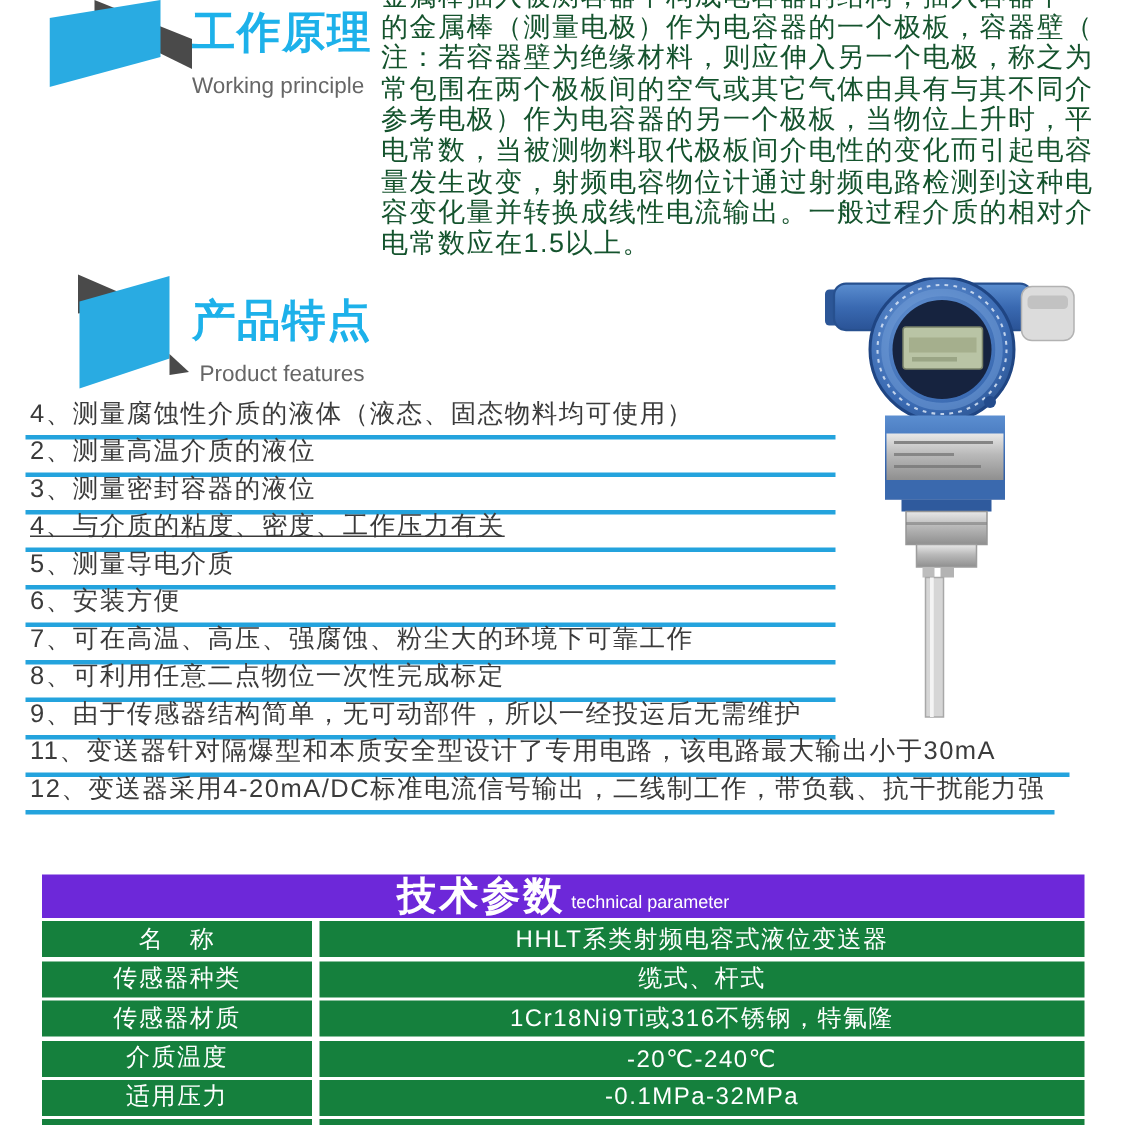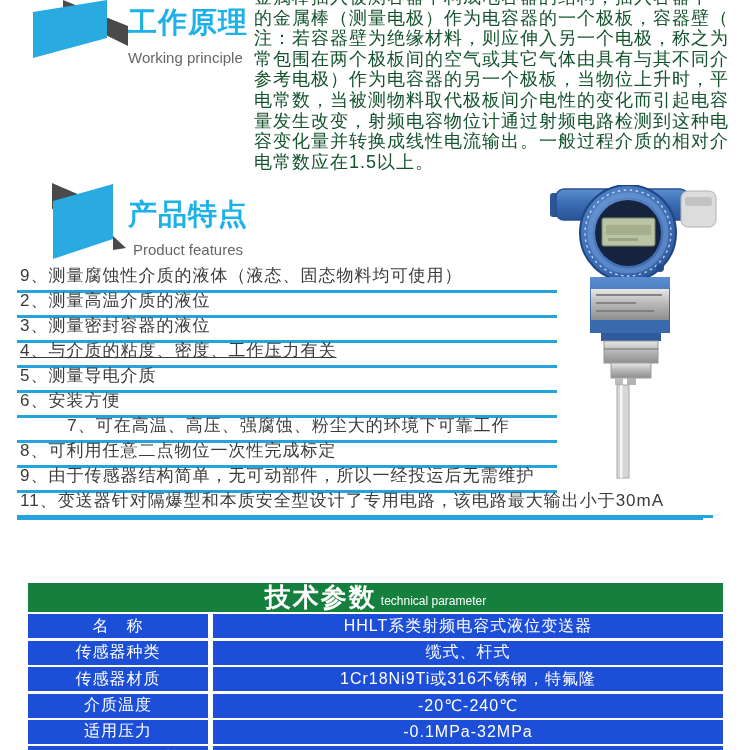--- a/index.html
+++ b/index.html
@@ -29,28 +29,28 @@
   .feat{position:absolute;left:17px;}
   .feat .feat-text{
     display:block;font-size:17px;letter-spacing:1px;white-space:nowrap;color:#3b3b3b;
     padding-left:3px;
   }
   .feat .feat-line{height:3px;background:#24a3dd;margin-top:3px;}
 
   
   .tech{position:absolute;left:28px;top:583px;width:695px;}
   .tech-head{
-    height:29px;background:#15803d;display:flex;align-items:flex-end;justify-content:center;
+    height:29px;background:#6d28d9;display:flex;align-items:flex-end;justify-content:center;
     gap:4px;padding-bottom:2px;box-sizing:border-box;margin-bottom:2.4px;
   }
   .tech-head .t-cn{color:#ffffff;font-size:26px;font-weight:bold;letter-spacing:2px;line-height:1;}
   .tech-head .t-en{color:#ffffff;font-size:12px;line-height:1.4;}
   .trow{display:flex;height:24px;margin-bottom:2.4px;}
   .tcell{
-    background:#1d4ed8;color:#ffffff;font-size:16px;letter-spacing:1px;
+    background:#15803d;color:#ffffff;font-size:16px;letter-spacing:1px;
     display:flex;align-items:center;justify-content:center;white-space:nowrap;
   }
   .tlabel{width:180px;margin-right:5px;flex:none;}
   .tvalue{flex:1;}
 
   
   .device{position:absolute;left:548px;top:185px;width:172px;height:320px;}
 </style>
 </head>
 <body>
@@ -88,21 +88,21 @@
     <polygon points="63,55 76,67 63,69" fill="#4a4a4a"></polygon>
   </svg>
 
   <div class="abs" style="left:128px.;top:20px;left:128px;">
     <div class="sec-title-cn">产品特点</div>
     <div class="sec-title-en">Product features</div>
   </div>
 </div>
 
 <div class="feat" style="top:264px;">
-  <span class="feat-text">9、测量腐蚀性介质的液体（液态、固态物料均可使用）</span>
+  <span class="feat-text">4、测量腐蚀性介质的液体（液态、固态物料均可使用）</span>
   <div class="feat-line" style="width:540px;"></div>
 </div>
 <div class="feat" style="top:289px;">
   <span class="feat-text">2、测量高温介质的液位</span>
   <div class="feat-line" style="width:540px;"></div>
 </div>
 <div class="feat" style="top:314px;">
   <span class="feat-text">3、测量密封容器的液位</span>
   <div class="feat-line" style="width:540px;"></div>
 </div>
@@ -111,37 +111,38 @@
   <div class="feat-line" style="width:540px;"></div>
 </div>
 <div class="feat" style="top:364px;">
   <span class="feat-text">5、测量导电介质</span>
   <div class="feat-line" style="width:540px;"></div>
 </div>
 <div class="feat" style="top:389px;">
   <span class="feat-text">6、安装方便</span>
   <div class="feat-line" style="width:540px;"></div>
 </div>
-<div class="feat" style="top:414px;text-align:center;">
+<div class="feat" style="top:414px;">
   <span class="feat-text">7、可在高温、高压、强腐蚀、粉尘大的环境下可靠工作</span>
   <div class="feat-line" style="width:540px;"></div>
 </div>
 <div class="feat" style="top:439px;">
   <span class="feat-text">8、可利用任意二点物位一次性完成标定</span>
   <div class="feat-line" style="width:540px;"></div>
 </div>
 <div class="feat" style="top:464px;">
   <span class="feat-text">9、由于传感器结构简单，无可动部件，所以一经投运后无需维护</span>
   <div class="feat-line" style="width:540px;"></div>
 </div>
 <div class="feat" style="top:489px;">
   <span class="feat-text">11、变送器针对隔爆型和本质安全型设计了专用电路，该电路最大输出小于30mA</span>
   <div class="feat-line" style="width:696px;"></div>
 </div>
 <div class="feat" style="top:514px;">
+  <span class="feat-text">12、变送器采用4-20mA/DC标准电流信号输出，二线制工作，带负载、抗干扰能力强</span>
   <div class="feat-line" style="width:686px;"></div>
 </div>
 
 <div class="device">
 <svg width="172" height="320" viewBox="0 0 172 320" aria-hidden="true">
   <defs>
     <linearGradient id="gB" x1="0" y1="0" x2="0" y2="1">
       <stop offset="0" stop-color="#5b8ed0"></stop>
           <stop offset="0.5" stop-color="#3a6ab2"></stop>
           <stop offset="1" stop-color="#2a5396"></stop>

